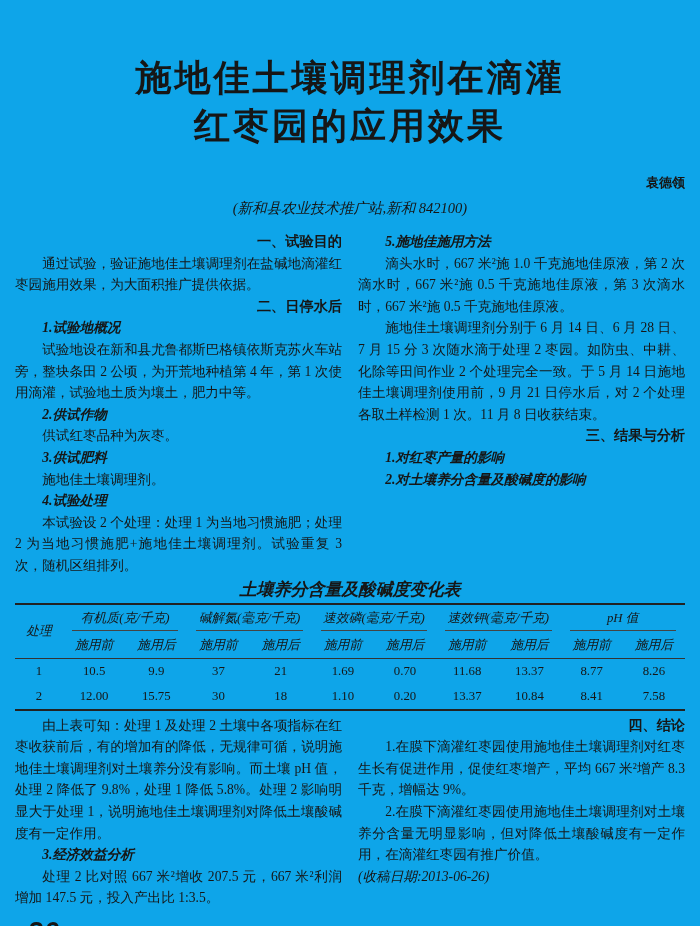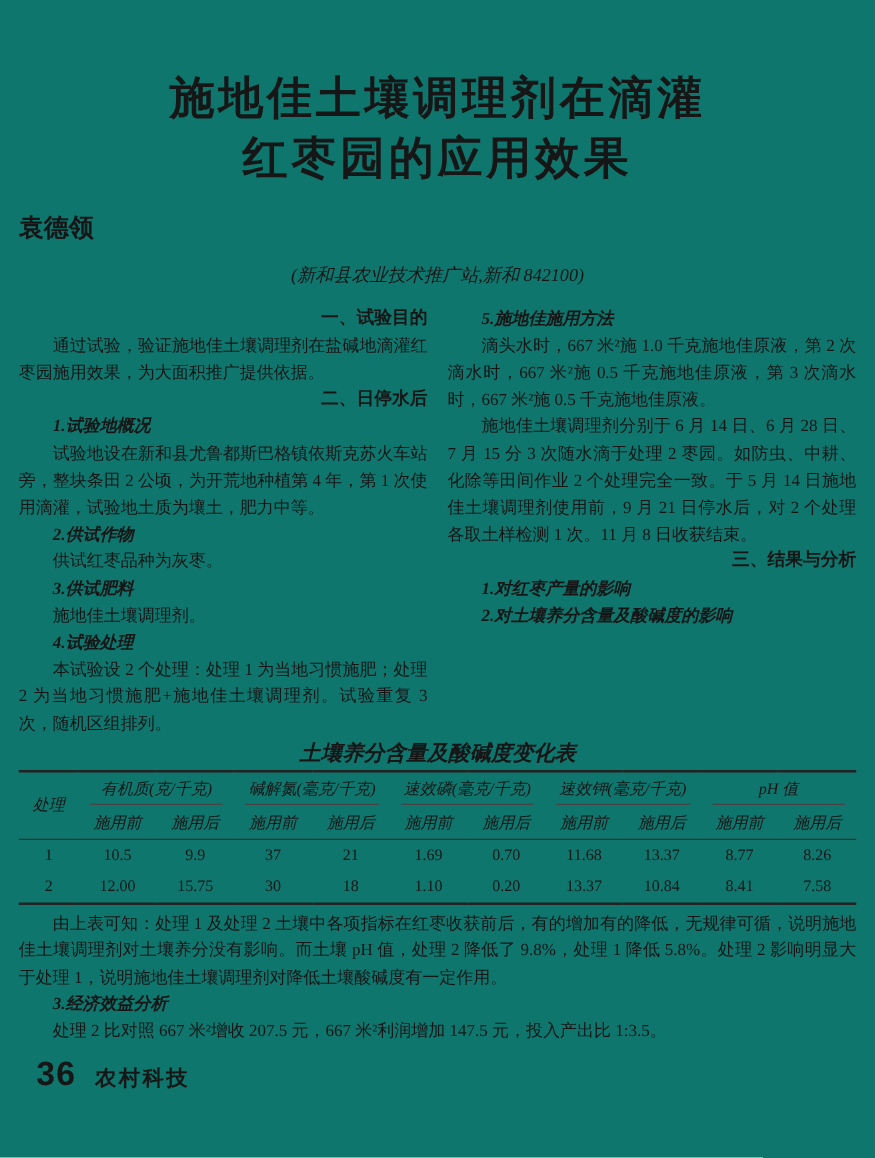--- a/index.html
+++ b/index.html
@@ -1,30 +1,30 @@
 <!DOCTYPE html>
 <html lang="zh"><head>
 <meta charset="utf-8">
 <style>
   html, body { margin: 0; padding: 0; background: #e9e9e6; }
   .page {
     position: relative;
     width: 700px;
     height: 926px;
     margin: 0 auto;
-    background: #0f766e;
+    background: #0ea5e9;
     color: #161616;
     font-family: "Liberation Serif", "DejaVu Serif", serif;
     box-sizing: border-box;
     padding: 30px 15px 0 15px;
     overflow: hidden;
   }
   
   .title { text-align: center; font-family: "Liberation Sans", "DejaVu Sans", sans-serif; font-weight: 900; font-size: 36px; line-height: 48px; letter-spacing: 3px; margin-bottom: 22px; }
-  .author { text-align: left; font-size: 20px; font-weight: 700; line-height: 22px; margin-bottom: 17px; }
+  .author { text-align: right; font-size: 13px; font-weight: 700; line-height: 22px; margin-bottom: 4px; }
   .affiliation { text-align: center; font-size: 14.5px; font-style: italic; line-height: 21px; margin-bottom: 12px; }
   
   .cols { display: flex; gap: 16px; }
   .col { flex: 1 1 0; min-width: 0; }
   .col p, .col h3, .col h4 { margin: 0; font-size: 13.6px; line-height: 21.6px; font-weight: normal; }
   .col p { text-align: justify; text-indent: 2em; }
   h3.sec { font-family: "Liberation Sans", "DejaVu Sans", sans-serif; font-weight: 700; font-size: 14.2px; text-indent: 2em; text-align: right; }
   h4.sub { font-style: italic; font-weight: 600; text-indent: 2em; }
   .date-line { text-align: right; font-style: italic; padding-right: 16px; text-indent: 0 !important; }
   
@@ -137,20 +137,26 @@
       </tbody>
     </table>
   </div>
 
   <div class="cols" style="margin-top:4px">
     <div class="col">
       <p>由上表可知：处理 1 及处理 2 土壤中各项指标在红枣收获前后，有的增加有的降低，无规律可循，说明施地佳土壤调理剂对土壤养分没有影响。而土壤 pH 值，处理 2 降低了 9.8%，处理 1 降低 5.8%。处理 2 影响明显大于处理 1，说明施地佳土壤调理剂对降低土壤酸碱度有一定作用。</p>
       <h4 class="sub">3.经济效益分析</h4>
       <p>处理 2 比对照 667 米²增收 207.5 元，667 米²利润增加 147.5 元，投入产出比 1:3.5。</p>
     </div>
+    <div class="col">
+      <h3 class="sec">四、结论</h3>
+      <p>1.在膜下滴灌红枣园使用施地佳土壤调理剂对红枣生长有促进作用，促使红枣增产，平均 667 米²增产 8.3 千克，增幅达 9%。</p>
+      <p>2.在膜下滴灌红枣园使用施地佳土壤调理剂对土壤养分含量无明显影响，但对降低土壤酸碱度有一定作用，在滴灌红枣园有推广价值。</p>
+      <p class="date-line">(收稿日期:2013-06-26)</p>
+    </div>
   </div>
 
   <div class="footer">
     <span class="page-num">36</span>
     <span class="journal">农村科技</span>
 
   </div>
 
 </div>
 

